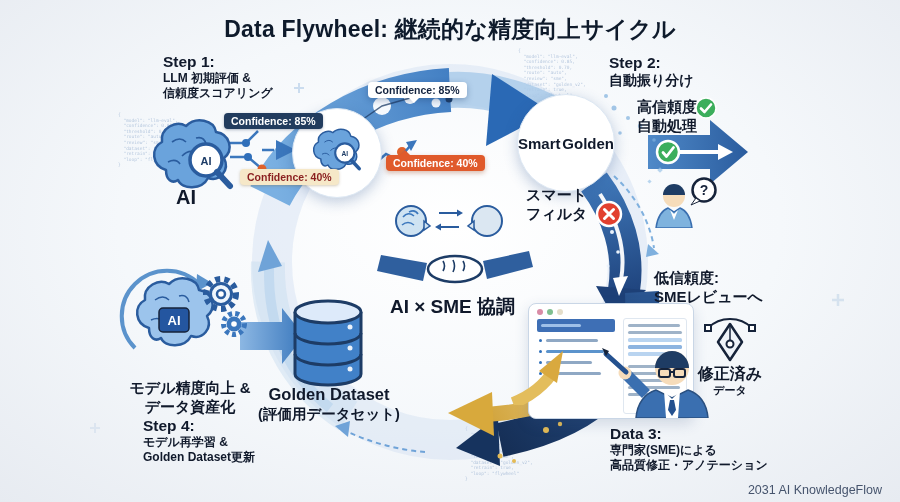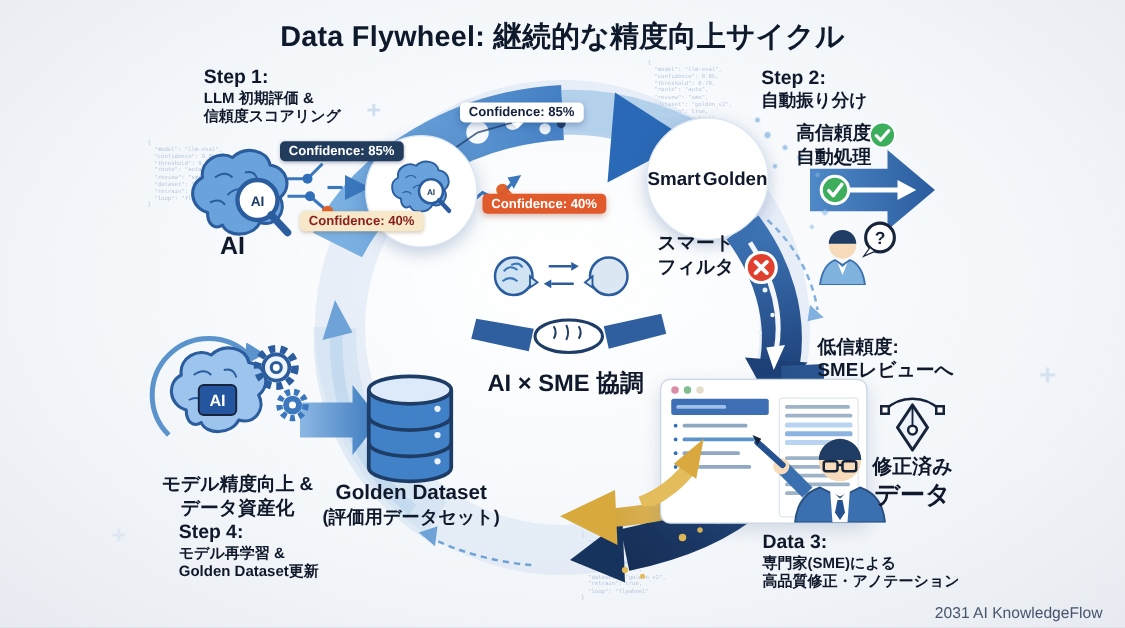--- a/index.html
+++ b/index.html
@@ -394,17 +394,17 @@
   <svg class="abs" style="left:702px;top:312px;z-index:3;" width="56" height="54" viewBox="0 0 56 54">
     <path d="M 6 16 C 18 4 38 4 50 16" fill="none" stroke="#16233a" stroke-width="2"></path>
     <rect x="3" y="13" width="6" height="6" fill="#ffffff" stroke="#16233a" stroke-width="2"></rect>
     <rect x="47" y="13" width="6" height="6" fill="#ffffff" stroke="#16233a" stroke-width="2"></rect>
     <path d="M 28 12 L 40 30 L 28 48 L 16 30 Z" fill="#eef3f9" stroke="#16233a" stroke-width="2.5" stroke-linejoin="round"></path>
     <line x1="28" y1="12" x2="28" y2="28" stroke="#16233a" stroke-width="1.5"></line>
     <circle cx="28" cy="32" r="3.5" fill="#ffffff" stroke="#16233a" stroke-width="2"></circle>
   </svg>
   <div class="abs txt" style="left:694px;top:364px;width:72px;text-align:center;z-index:4;">
     <span class="bold-line" style="font-size:16px;">修正済み</span>
-    <span class="bold-line" style="font-size:20px;">データ</span>
+    <span class="bold-line" style="font-size:11px;">データ</span>
   </div>
 
   <div id="footer" class="abs">2031 AI KnowledgeFlow</div>
 </div>
 
 </body></html>

